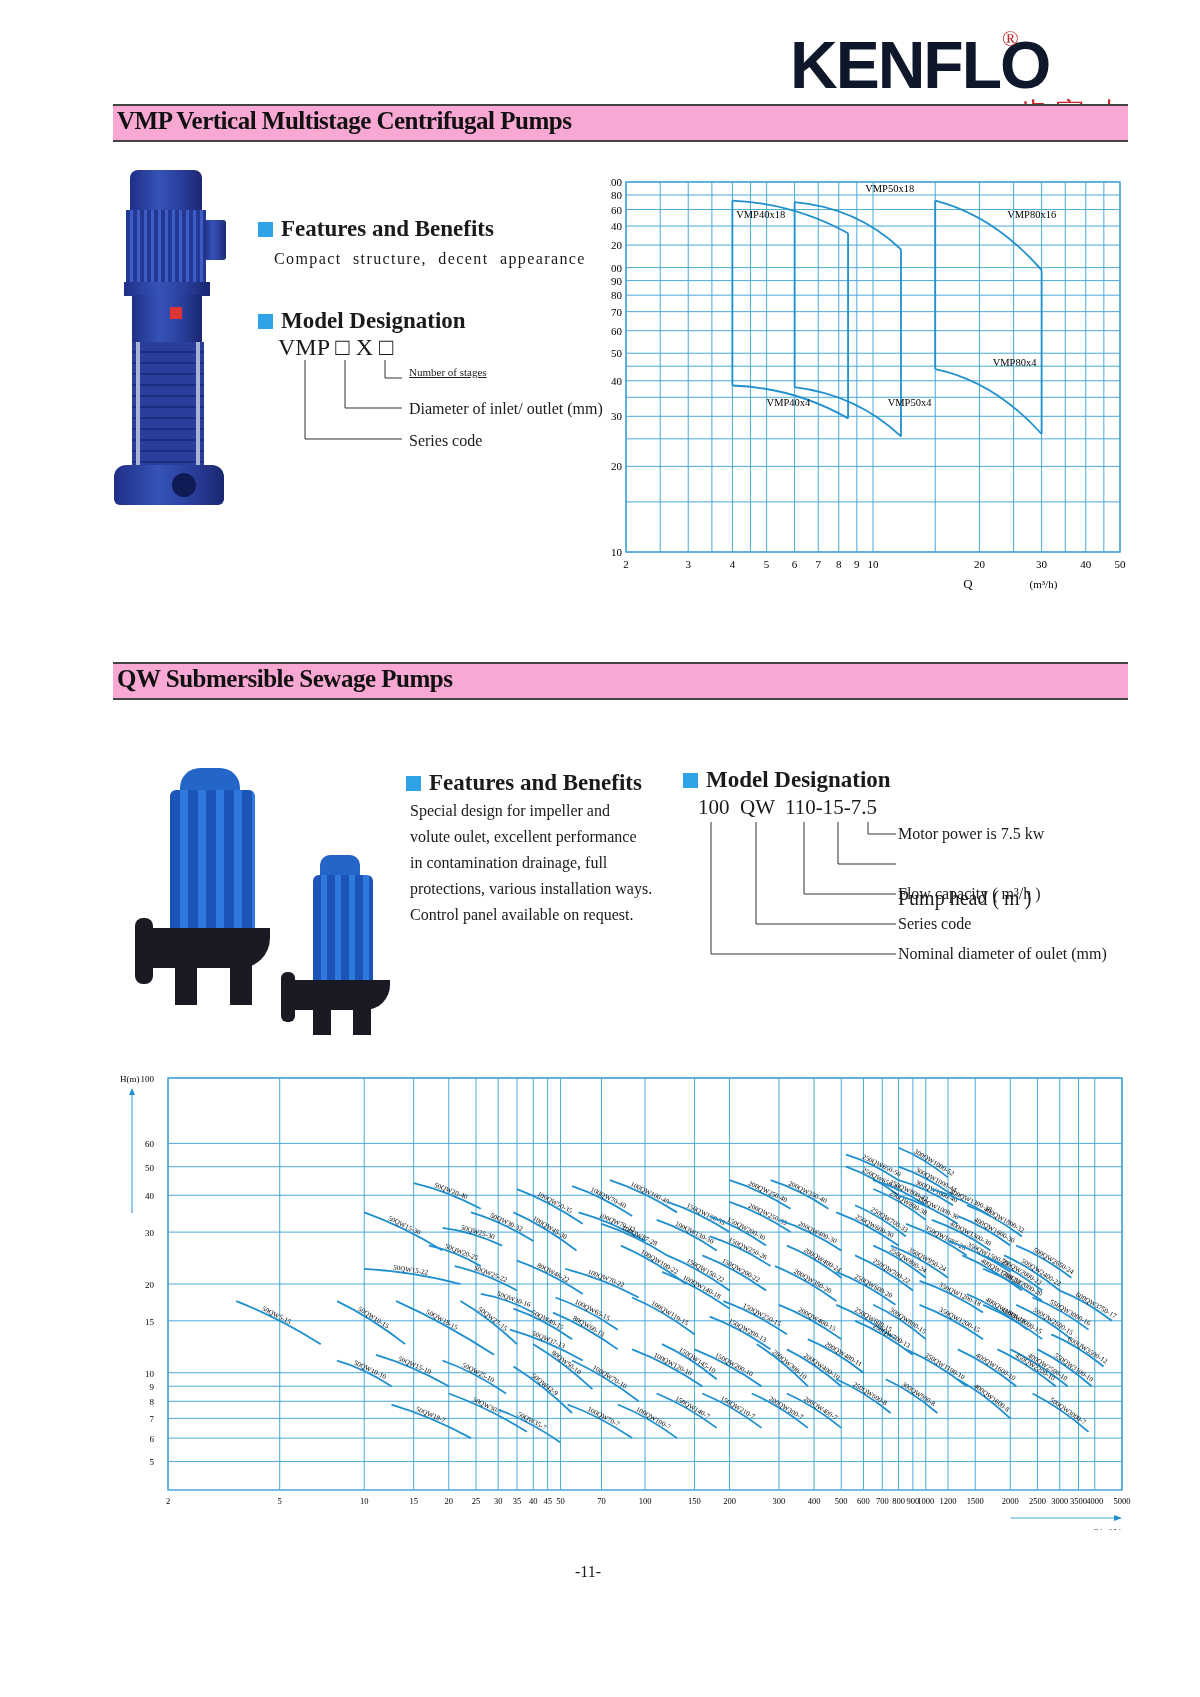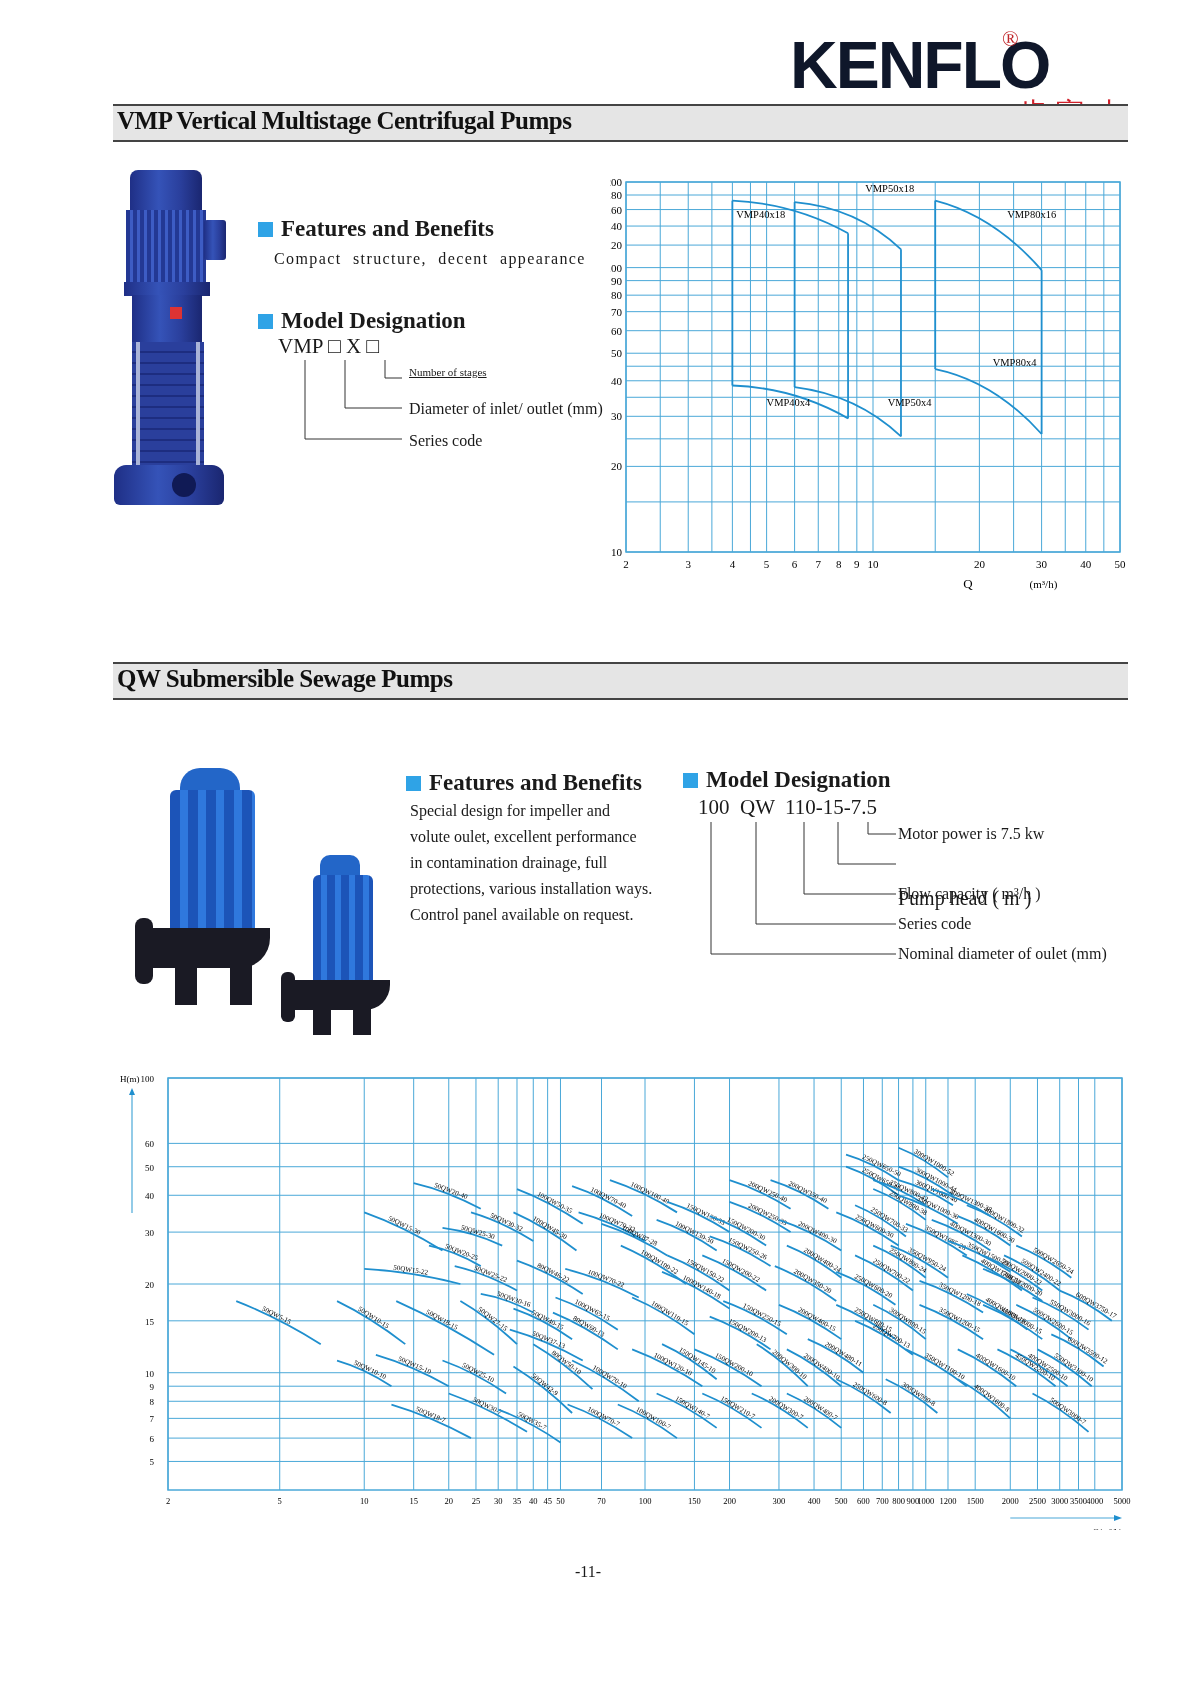--- a/index.html
+++ b/index.html
@@ -1,21 +1,21 @@
 <!DOCTYPE html>
 <html><head>
 <meta charset="utf-8">
 <style>
   html,body{margin:0;padding:0;background:#fff;}
   body{width:1200px;height:1697px;position:relative;overflow:hidden;font-family:"Liberation Serif",serif;color:#1a1a1a;}
   .abs{position:absolute;}
   .logo{left:790px;top:30px;font-family:"Liberation Sans",sans-serif;font-weight:bold;font-size:66px;color:#0f172a;letter-spacing:-2px;line-height:70px;}
   .reg{left:1002px;top:26px;font-size:22px;color:#c0262a;}
   .cn{left:1018px;top:62px;font-size:30px;color:#d0202a;letter-spacing:8px;font-family:"DejaVu Serif",serif;margin-top:32px;}
-  .band{left:113px;width:1015px;height:34px;background:#e5e5e5;border-top:2px solid #444;border-bottom:2px solid #444;}
+  .band{left:113px;width:1015px;height:34px;background:#f9a8d4;border-top:2px solid #444;border-bottom:2px solid #444;}
   .band span{position:absolute;left:4px;top:1px;font-weight:bold;font-size:25px;color:#111;letter-spacing:-0.5px;}
   .sq{display:inline-block;width:15px;height:15px;background:#2fa3e6;vertical-align:-1px;margin-right:8px;}
   .h{font-weight:bold;font-size:23px;padding-left:8px;}
   .body-t{font-size:16px;line-height:26px;}
   svg text{font-family:"Liberation Serif",serif;}
   .pump{background:linear-gradient(90deg,#1f2f86,#3553b8 40%,#2a3f9c 70%,#1a2670);}
 </style>
 </head>
 <body>
 
@@ -41,21 +41,21 @@
   <div class="abs" style="left:60px;top:303px;width:24px;height:24px;border-radius:50%;background:#101a55;"></div>
 </div>
 
 <div class="abs" style="left:250px;top:216px;">
   <div class="h"><span class="sq"></span><span>Features and Benefits</span></div>
   <div class="body-t" style="margin-left:24px;letter-spacing:1.4px;word-spacing:6px;margin-top:4px;">Compact structure, decent appearance</div>
 </div>
 <div class="abs" style="left:250px;top:308px;">
   <div class="h"><span class="sq"></span><span>Model Designation</span></div>
 </div>
-<div class="abs" style="left:278px;top:334px;font-size:21px;text-align:center;">VMP □ X □</div>
+<div class="abs" style="left:278px;top:334px;font-size:24px;text-align:center;">VMP □ X □</div>
 <svg class="abs" style="left:290px;top:360px;" width="120" height="90">
   <polyline points="95,0 95,18 112,18" fill="none" stroke="#333" stroke-width="1"></polyline>
   <polyline points="55,0 55,48 112,48" fill="none" stroke="#333" stroke-width="1"></polyline>
   <polyline points="15,0 15,79 112,79" fill="none" stroke="#333" stroke-width="1"></polyline>
 </svg>
 <div class="abs" style="left:409px;top:366px;font-size:11px;text-decoration:underline;">Number of stages</div>
 <div class="abs" style="left:409px;top:400px;font-size:16px;">Diameter of inlet/ outlet (mm)</div>
 <div class="abs" style="left:409px;top:432px;font-size:16px;">Series code</div>
 
 <svg id="vmpChart" class="abs" style="left:610px;top:170px;" width="520" height="470">

